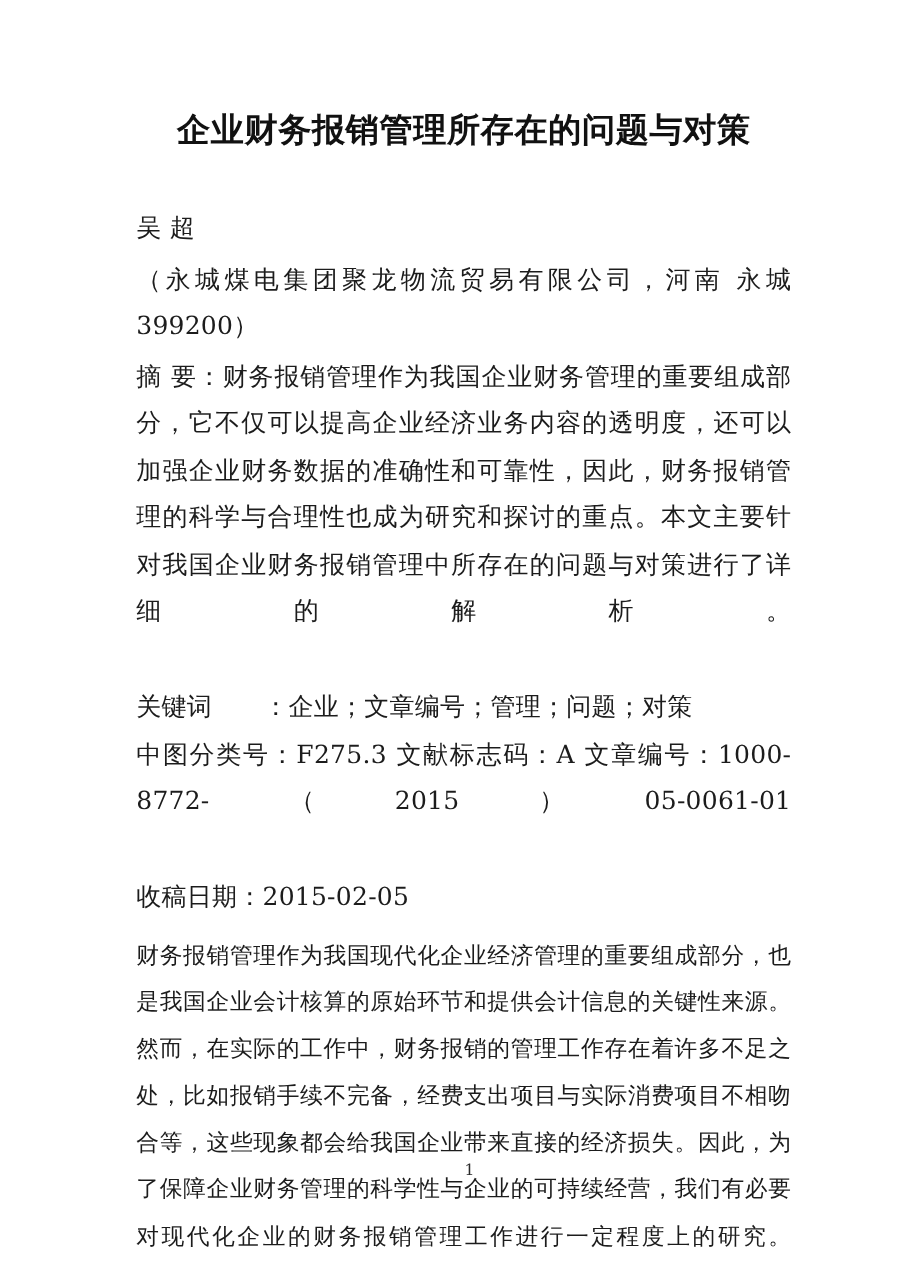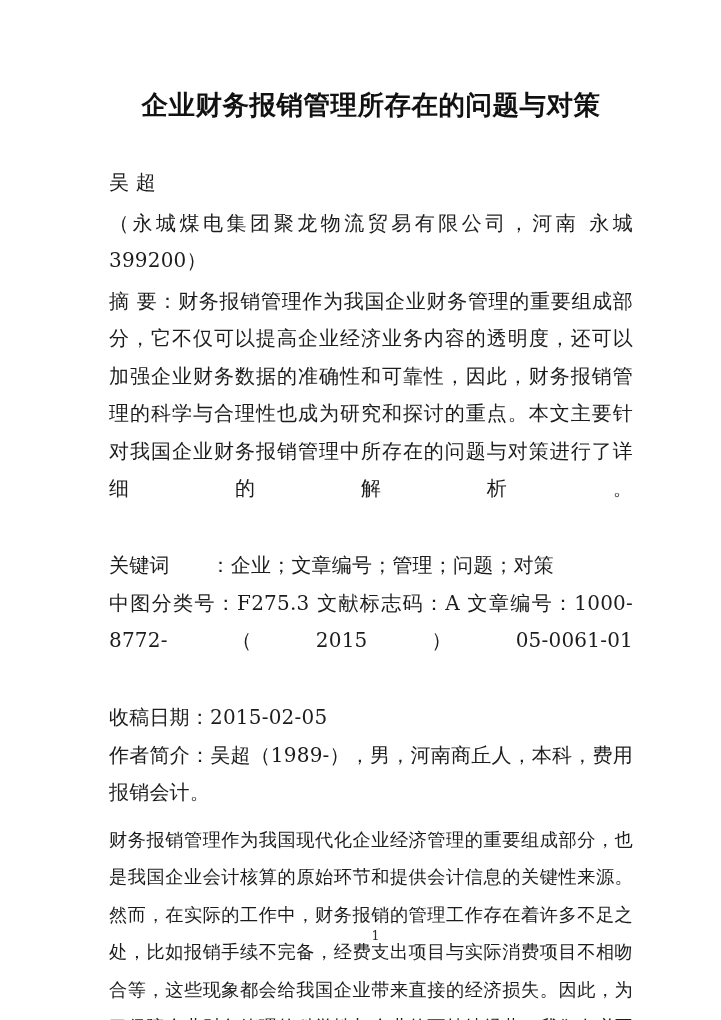--- a/index.html
+++ b/index.html
@@ -134,21 +134,20 @@
     <p class="fm-line affil-line">（永城煤电集团聚龙物流贸易有限公司，河南 永城 399200）</p>
 
     <p class="fm-line just abstract-block"><span>摘 要：</span><span>财务报销管理作为我国企业财务管理的重要组成部分，它不仅可以提高企业经济业务内容的透明度，还可以加强企业财务数据的准确性和可靠性，因此，财务报销管理的科学与合理性也成为研究和探讨的重点。本文主要针对我国企业财务报销管理中所存在的问题与对策进行了详细的解析。</span></p>
 
     <p class="fm-line kw-line"><span>关键词</span><span class="wide-gap"></span><span>：企业；文章编号；管理；问题；对策</span></p>
 
     <p class="fm-line just cls-block">中图分类号：F275.3 文献标志码：A 文章编号：1000-8772-（2015）05-0061-01</p>
 
     <p class="fm-line meta-block">收稿日期：2015-02-05</p>
 
-    <p class="fm-line">作者简介：吴超（1989-），男，河南商丘人，本科，费用报销会计。</p>
 
 
     <div class="body-block">
       <p class="body-para">财务报销管理作为我国现代化企业经济管理的重要组成部分，也是我国企业会计核算的原始环节和提供会计信息的关键性来源。然而，在实际的工作中，财务报销的管理工作存在着许多不足之处，比如报销手续不完备，经费支出项目与实际消费项目不相吻合等，这些现象都会给我国企业带来直接的经济损失。因此，为了保障企业财务管理的科学性与企业的可持续经营，我们有必要对现代化企业的财务报销管理工作进行一定程度上的研究。</p>
     </div>
 
   </div>
 
   <div class="page-number">1</div>
 

